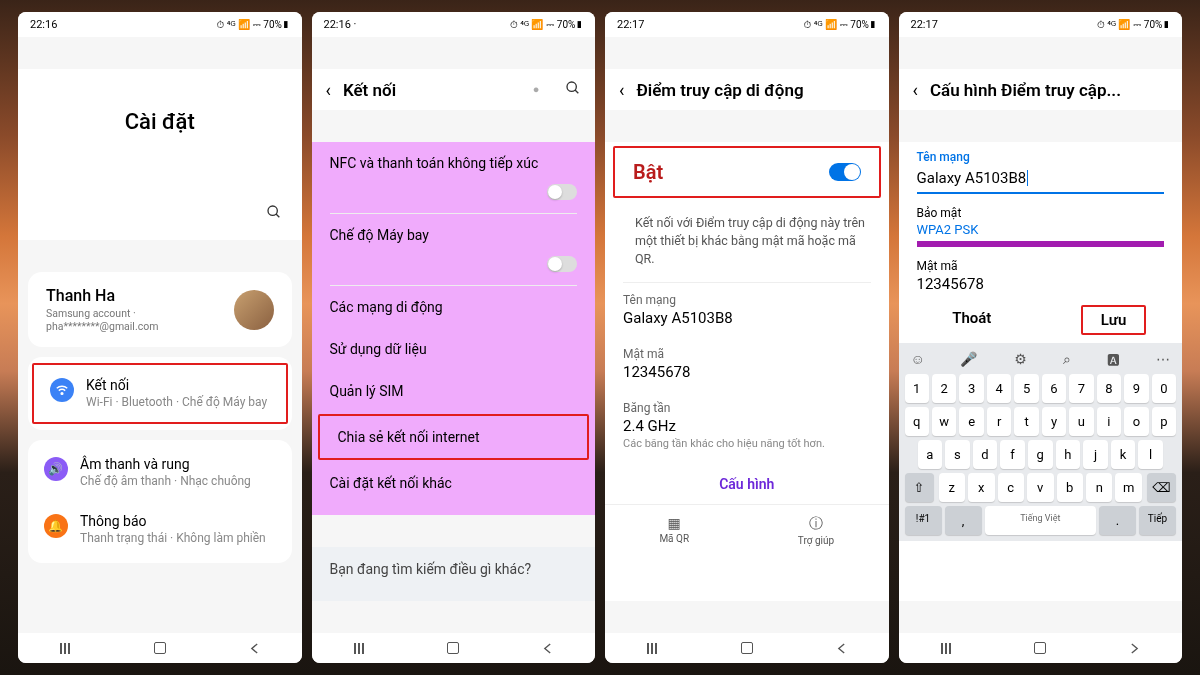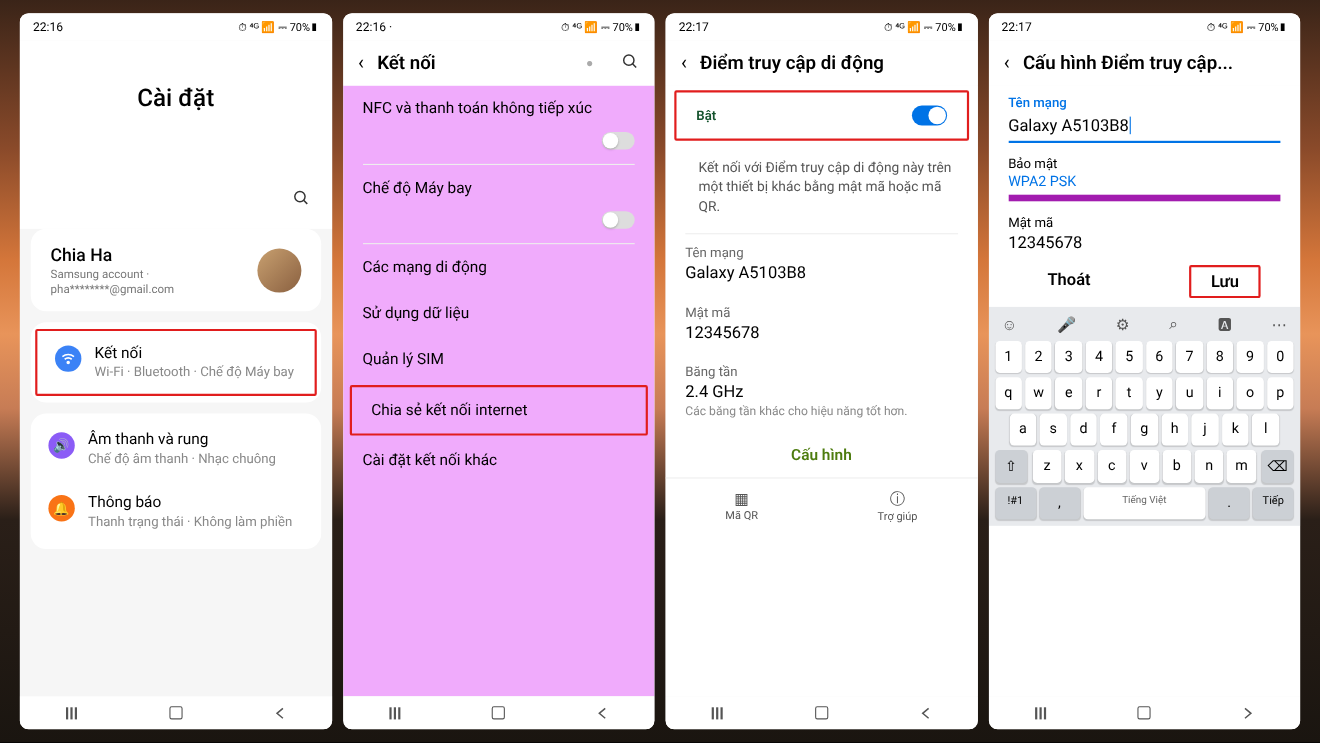--- a/index.html
+++ b/index.html
@@ -1,19 +1,19 @@
 <!DOCTYPE html>
 <html><head>
 <meta charset="utf-8">
 <style>
   html,body{margin:0;padding:0;font-family:-apple-system,BlinkMacSystemFont,"Segoe UI",Roboto,Arial,sans-serif;background:#000;}
   body{width:1200px;height:675px;overflow:hidden;position:relative;}
   .bg{position:absolute;inset:0;background:linear-gradient(180deg,#3a2418 0%,#8a4a2a 20%,#d4763a 35%,#e8945a 45%,#c77c55 55%,#2a1f18 70%,#1a1510 100%);}
   .phones{position:relative;display:flex;gap:10px;padding:12px 18px;height:100%;box-sizing:border-box;}
-  .phone{flex:1;background:#f6f6f6;border-radius:8px;display:flex;flex-direction:column;overflow:hidden;font-size:13px;color:#000;}
+  .phone{flex:1;background:#f6f6f6;border-radius:8px;display:flex;flex-direction:column;overflow:hidden;font-size:13px;color:#000;gap:32px;}
   .statusbar{display:flex;justify-content:space-between;align-items:center;padding:6px 12px;font-size:11px;background:#fff;}
   .status-icons{display:flex;gap:3px;align-items:center;font-size:10px;}
   .navbar{display:flex;justify-content:space-around;align-items:center;padding:8px 0;background:#fff;margin-top:auto;}
   .nav-btn{width:20px;height:14px;display:flex;align-items:center;justify-content:center;}
   .nav-recent{display:flex;gap:2px;}.nav-recent span{width:2px;height:11px;background:#555;}
   .nav-home{width:10px;height:10px;border:1.5px solid #555;border-radius:2px;}
   .nav-back svg{width:9px;height:11px;}
   
   .s1-white{background:#fff;}
   .s1-title{text-align:center;font-weight:500;font-size:22px;padding:40px 0 70px;}
@@ -36,30 +36,30 @@
   .s2-header .dots{width:14px;text-align:center;}
   .s2-body{background:#f0abfc;flex:1;}
   .s2-row{padding:13px 18px;font-size:14px;display:flex;justify-content:space-between;align-items:center;}
   .s2-sep{height:1px;background:#eee;margin:0 18px;}
   .toggle-off{width:30px;height:16px;background:#ddd;border-radius:10px;position:relative;}
   .toggle-off:after{content:'';position:absolute;left:1px;top:1px;width:14px;height:14px;background:#fff;border-radius:50%;box-shadow:0 1px 2px rgba(0,0,0,.25);}
   .s2-footer{background:#eef1f4;padding:14px 18px 24px;font-size:14px;color:#444;}
   
   .s3-body{background:#fff;flex:1;display:flex;flex-direction:column;}
   .s3-on{display:flex;justify-content:space-between;align-items:center;padding:12px 18px;margin:4px 8px;}
-  .s3-on .lbl{color:#14532d;font-size:12px;font-weight:600;}
+  .s3-on .lbl{color:#b91c1c;font-size:20px;font-weight:600;}
   .toggle-on{width:32px;height:18px;background:#0073e6;border-radius:10px;position:relative;}
   .toggle-on:after{content:'';position:absolute;right:1px;top:1px;width:16px;height:16px;background:#fff;border-radius:50%;}
   .s3-desc{font-size:12.5px;color:#555;padding:12px 18px 14px;line-height:1.45;margin-left:12px;}
   .s3-sep{height:1px;background:#eee;margin:0 18px;}
   .s3-field{padding:10px 18px;}
   .s3-field .lbl{font-size:12px;color:#666;}
   .s3-field .val{font-size:15px;margin-top:2px;}
   .s3-field .sub{font-size:11px;color:#888;margin-top:2px;}
-  .s3-config{text-align:center;color:#4d7c0f;font-weight:600;padding:16px 0 12px;font-size:14px;}
+  .s3-config{text-align:center;color:#6d28d9;font-weight:600;padding:16px 0 12px;font-size:14px;}
   .s3-bottom{display:flex;justify-content:space-around;padding:10px 0;border-top:1px solid #eee;}
   .s3-bottom-item{text-align:center;font-size:10px;color:#555;}
   .s3-bottom-item .ic{font-size:14px;margin-bottom:2px;}
   
   .s4-body{background:#fff;flex:1;display:flex;flex-direction:column;}
   .s4-field{padding:8px 18px 4px;}
   .s4-field .lbl{font-size:12px;color:#000000;margin-bottom:2px;}
   .s4-field .lbl.active{color:#0073e6;font-weight:500;}
   .s4-input{font-size:15px;padding:3px 0 5px;border-bottom:2px solid #0073e6;display:flex;align-items:center;}
   .cursor{display:inline-block;width:1px;height:16px;background:#0073e6;margin-left:1px;}
@@ -92,21 +92,21 @@
     <div class="s1-search">
       <svg width="16" height="16" viewBox="0 0 24 24" fill="none" stroke="#333" stroke-width="2">
             <circle cx="10" cy="10" r="7"></circle>
             <line x1="20" y1="20" x2="15" y2="15"></line>
           </svg>
     </div>
   </div>
   <div style="flex:1;overflow:hidden">
     <div class="s1-profile">
       <div class="s1-profile-text">
-        <div class="name">Chia Ha</div>
+        <div class="name">Thanh Ha</div>
         <div class="sub" style="white-space:pre-line">Samsung account  ·
 pha********@gmail.com</div>
       </div>
       <div class="avatar"></div>
     </div>
     <div class="s1-card">
       <div class="s1-item redbox" style="margin:2px 4px">
         <div class="s1-icon ic-blue">
           <svg width="14" height="14" viewBox="0 0 24 24" fill="none" stroke="#fff" stroke-width="2.5">
                 <path d="M3 9a14 14 0 0 1 18 0"></path>
@@ -196,20 +196,21 @@
     <div class="s2-row">
           <span>Quản lý SIM</span>
         </div>
     <div class="s2-row redbox" style="margin:2px 6px">
           <span>Chia sẻ kết nối internet</span>
         </div>
     <div class="s2-row">
           <span>Cài đặt kết nối khác</span>
         </div>
   </div>
+  <div class="s2-footer">Bạn đang tìm kiếm điều gì khác?</div>
   <div class="navbar">
     <div class="nav-btn nav-recent">
           <span></span>
           <span></span>
           <span></span>
         </div>
     <div class="nav-btn">
           <div class="nav-home"></div>
         </div>
     <div class="nav-btn nav-back">

